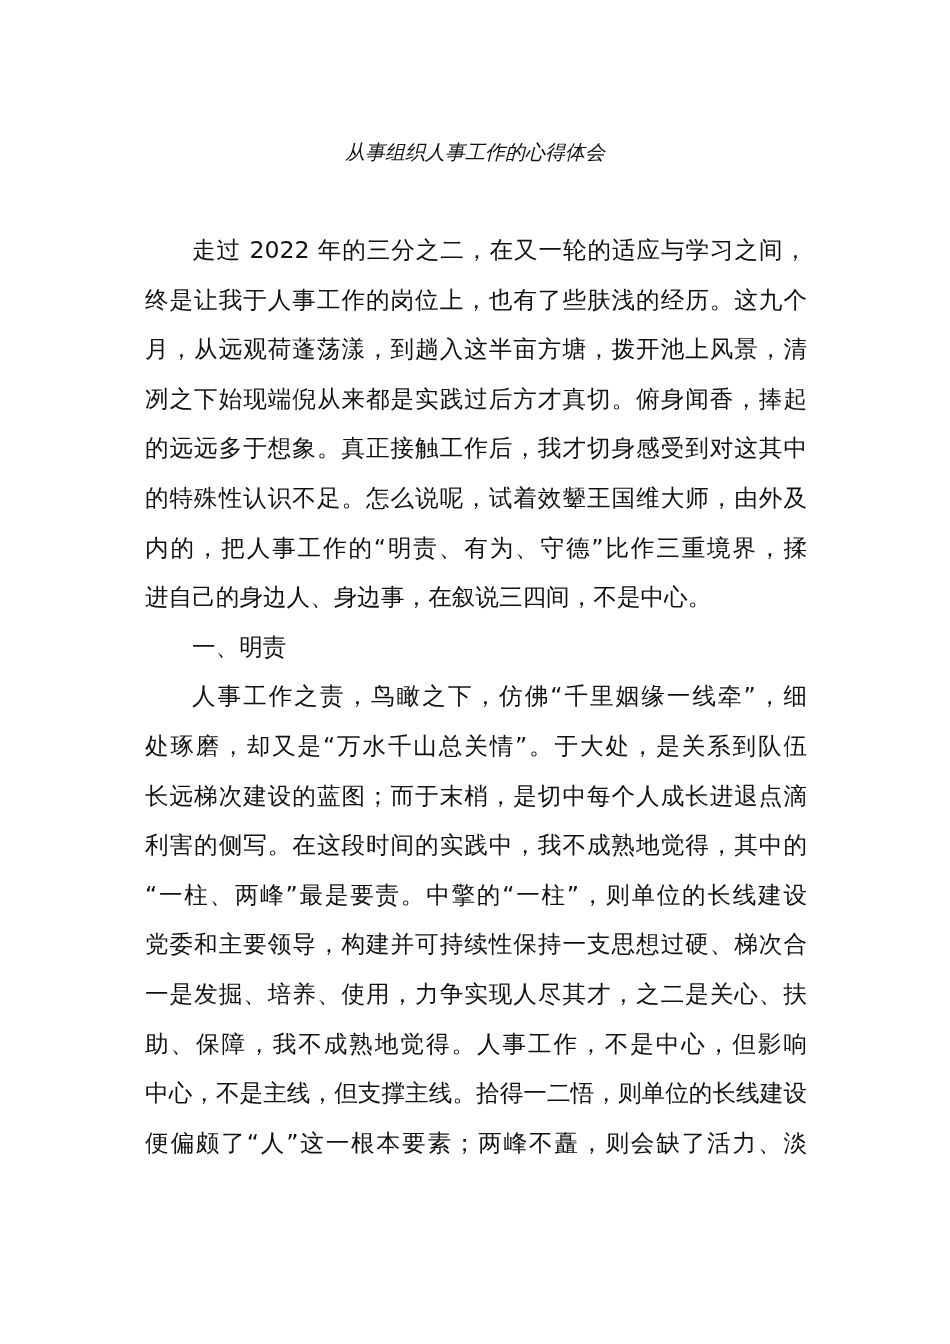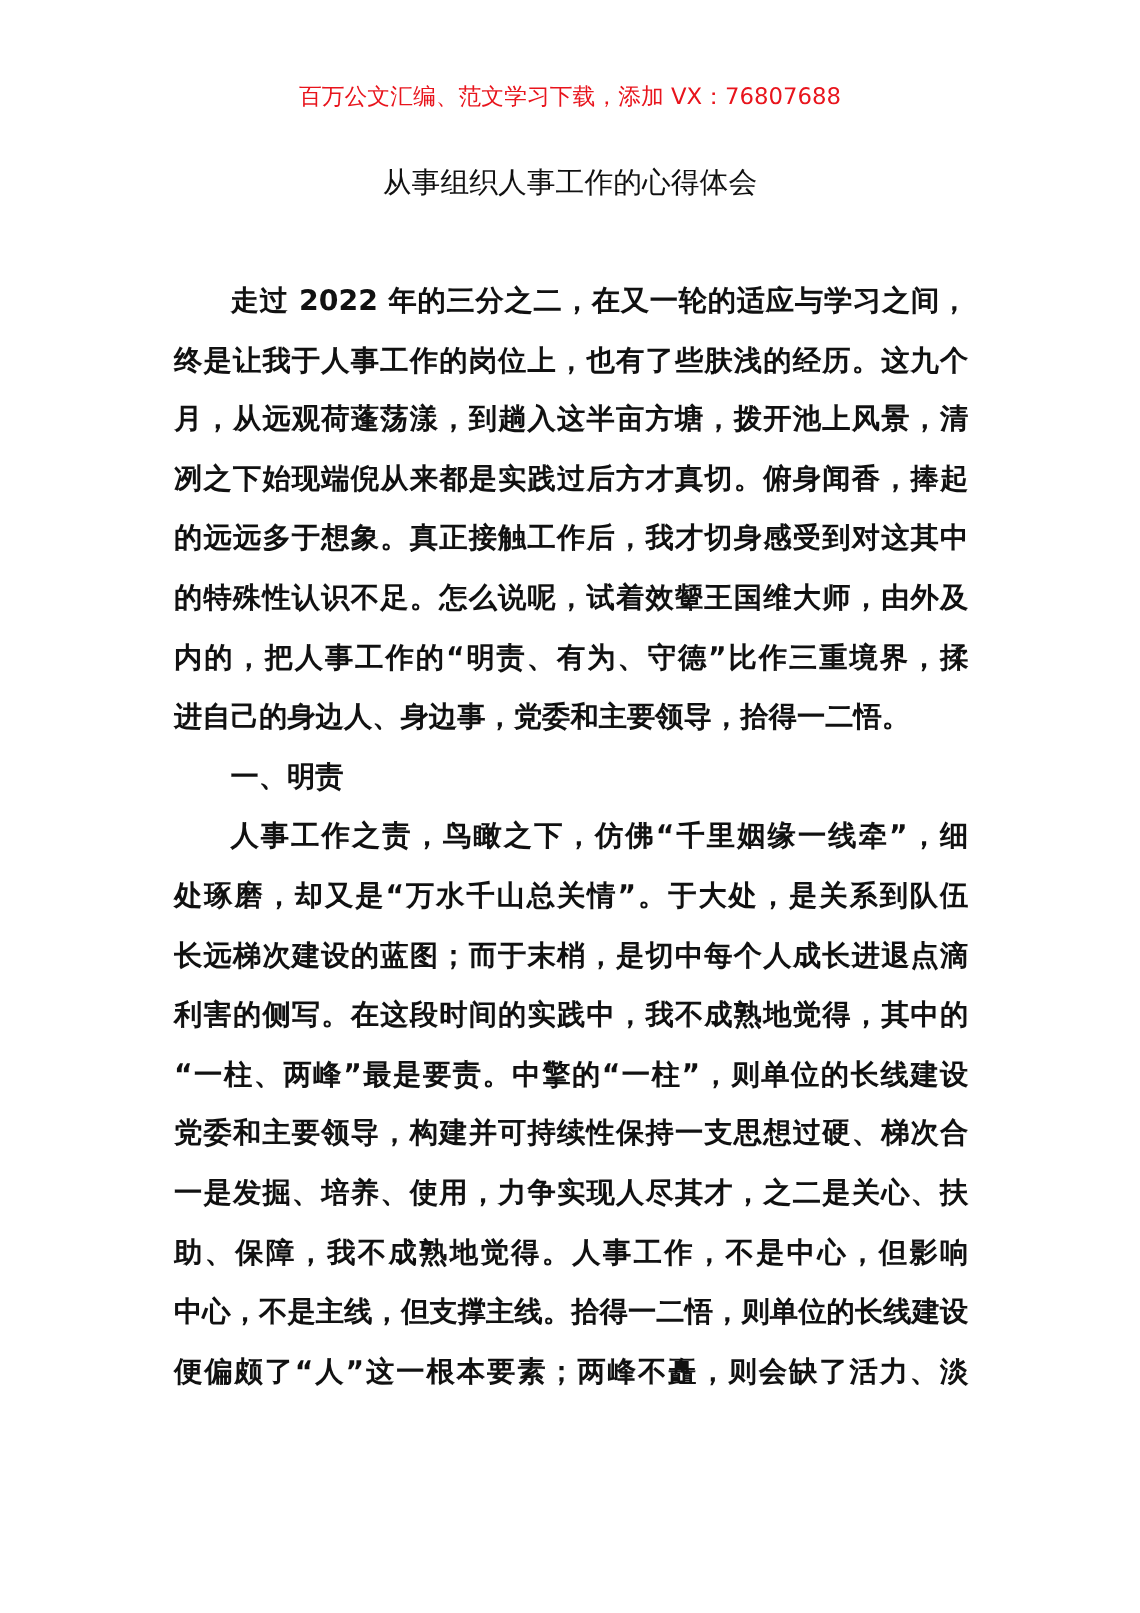--- a/index.html
+++ b/index.html
@@ -33,30 +33,30 @@
       line-height: 30px;
       color: #e8141c;
       letter-spacing: 0px;
     }
     .title {
       position: absolute;
       top: 134px;
       left: 0;
       width: 950px;
       text-align: center;
-      font-size: 24px;
+      font-size: 20px;
       line-height: 36px;
       color: #111111;
+      font-style: italic;
     }
     .body-text {
       position: absolute;
       top: 226px;
       left: 145px;
       width: 662px;
-      font-weight: bold;
     }
     .line {
       display: block;
       height: 49.6px;
       line-height: 49.6px;
       font-size: 23.6px;
       white-space: nowrap;
       text-align: justify;
       text-align-last: justify;
       color: #111111;
@@ -66,33 +66,32 @@
     }
     .line.indent {
       padding-left: 47px;
     }
   </style>
 </head>
 <body>
 
 <div class="page">
 
-  <div class="promo">百万公文汇编、范文学习下载，添加 VX：76807688</div>
 
   <div class="title">从事组织人事工作的心得体会</div>
 
   <div class="body-text">
     <span class="line indent">走过 2022 年的三分之二，在又一轮的适应与学习之间，</span>
     <span class="line">终是让我于人事工作的岗位上，也有了些肤浅的经历。这九个</span>
     <span class="line">月，从远观荷蓬荡漾，到趟入这半亩方塘，拨开池上风景，清</span>
     <span class="line">冽之下始现端倪从来都是实践过后方才真切。俯身闻香，捧起</span>
     <span class="line">的远远多于想象。真正接触工作后，我才切身感受到对这其中</span>
     <span class="line">的特殊性认识不足。怎么说呢，试着效颦王国维大师，由外及</span>
     <span class="line">内的，把人事工作的“明责、有为、守德”比作三重境界，揉</span>
-    <span class="line last">进自己的身边人、身边事，党委和主要领导，拾得一二悟。</span>
+    <span class="line last">进自己的身边人、身边事，在叙说三四间，不是中心。</span>
     <span class="line indent last">一、明责</span>
     <span class="line indent">人事工作之责，鸟瞰之下，仿佛“千里姻缘一线牵”，细</span>
     <span class="line">处琢磨，却又是“万水千山总关情”。于大处，是关系到队伍</span>
     <span class="line">长远梯次建设的蓝图；而于末梢，是切中每个人成长进退点滴</span>
     <span class="line">利害的侧写。在这段时间的实践中，我不成熟地觉得，其中的</span>
     <span class="line">“一柱、两峰”最是要责。中擎的“一柱”，则单位的长线建设</span>
     <span class="line">党委和主要领导，构建并可持续性保持一支思想过硬、梯次合</span>
     <span class="line">一是发掘、培养、使用，力争实现人尽其才，之二是关心、扶</span>
     <span class="line">助、保障，我不成熟地觉得。人事工作，不是中心，但影响</span>
     <span class="line">中心，不是主线，但支撑主线。拾得一二悟，则单位的长线建设</span>

